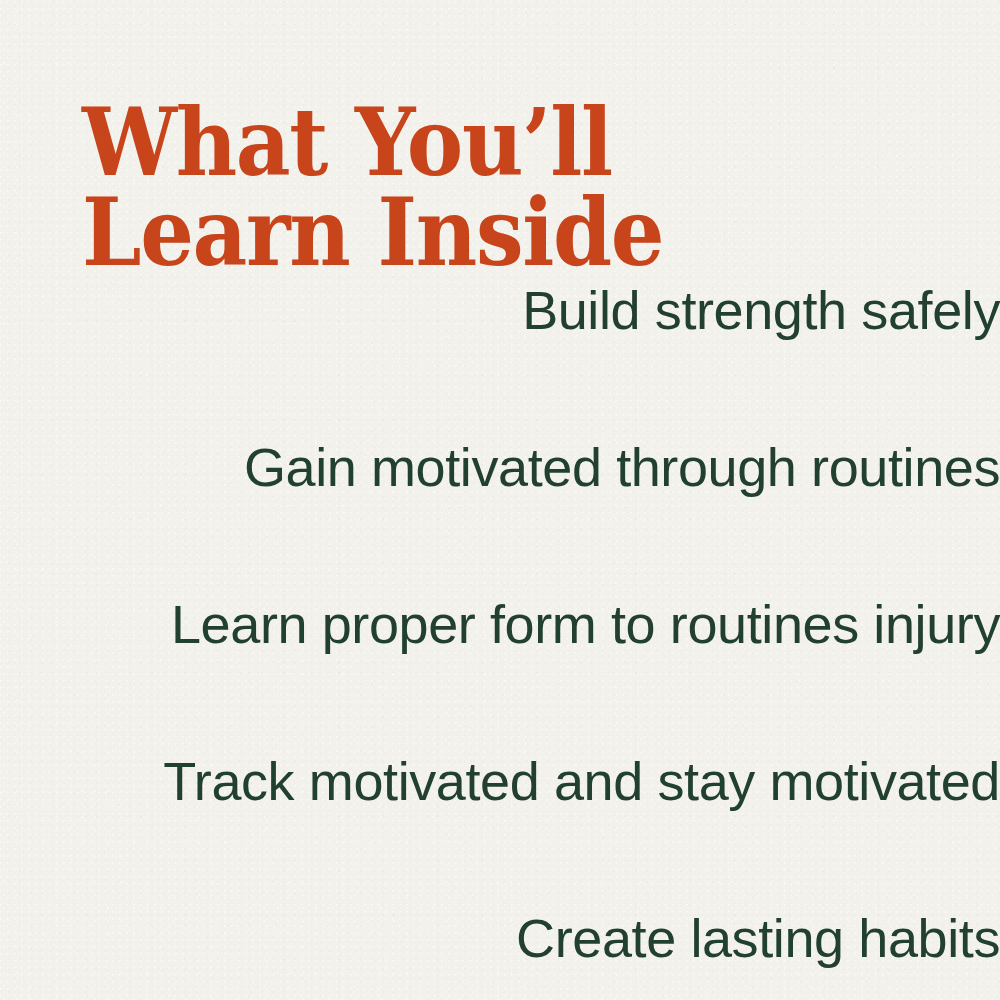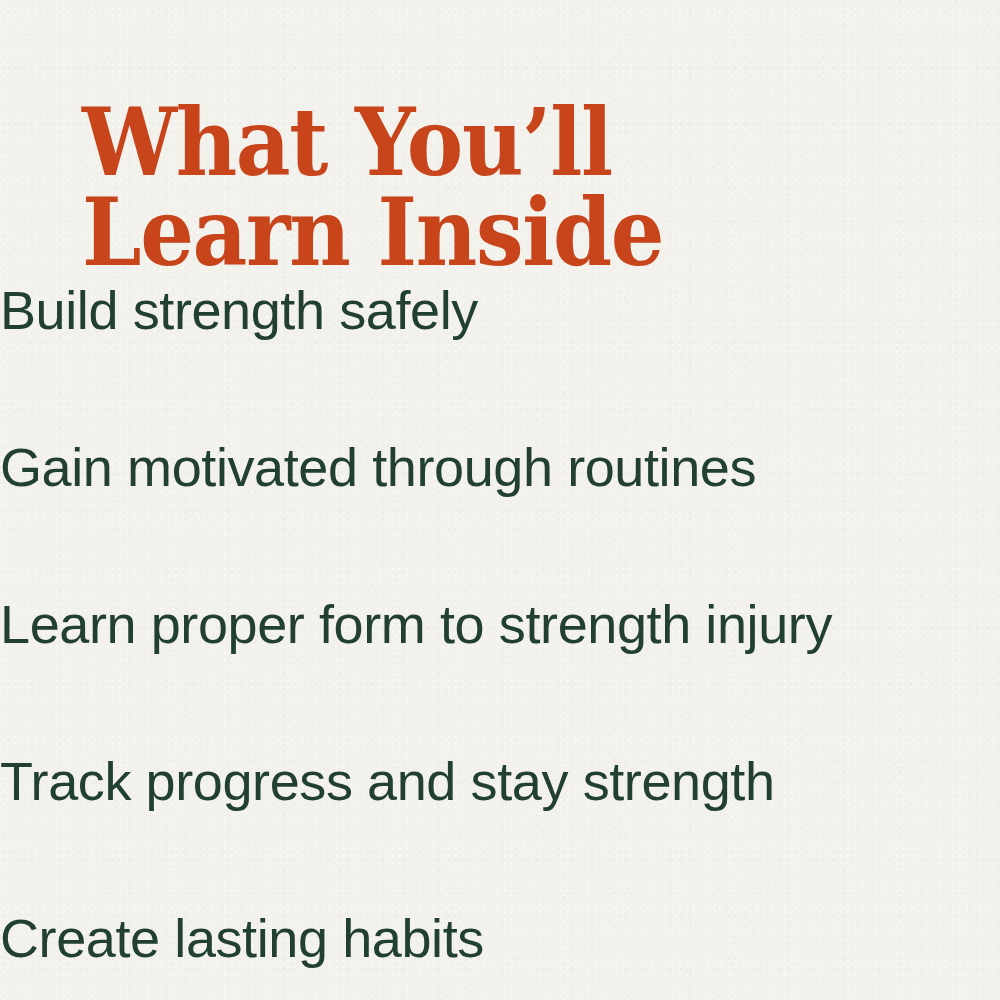--- a/index.html
+++ b/index.html
@@ -69,21 +69,21 @@
     top: 232px;
     left: 0;
     width: 1000px;
     list-style: none;
     margin: 0;
     padding: 0;
   }
   #benefit-list li {
     height: 157px;
     line-height: 157px;
-    text-align: left;
+    text-align: right;
     color: #22402f;
     font-family: "Liberation Sans", sans-serif;
     font-weight: 400;
     font-size: 54px;
     letter-spacing: -0.4px;
     white-space: nowrap;
   }
 </style>
 </head>
 <body>
@@ -93,18 +93,18 @@
   <div id="grain"></div>
 
   <h1 id="heading">
     <span class="hline">What You’ll</span>
     <span class="hline">Learn Inside</span>
   </h1>
 
   <ul id="benefit-list">
     <li>Build strength safely</li>
     <li>Gain motivated through routines</li>
-    <li>Learn proper form to strength injury</li>
-    <li>Track progress and stay strength</li>
+    <li>Learn proper form to routines injury</li>
+    <li>Track motivated and stay motivated</li>
     <li>Create lasting habits</li>
   </ul>
 
 </div>
 
 </body></html>

